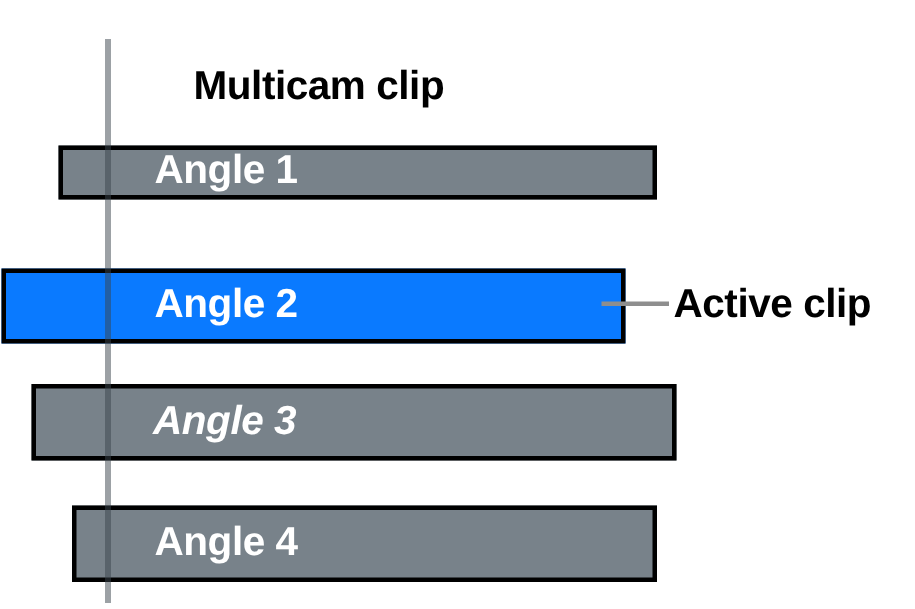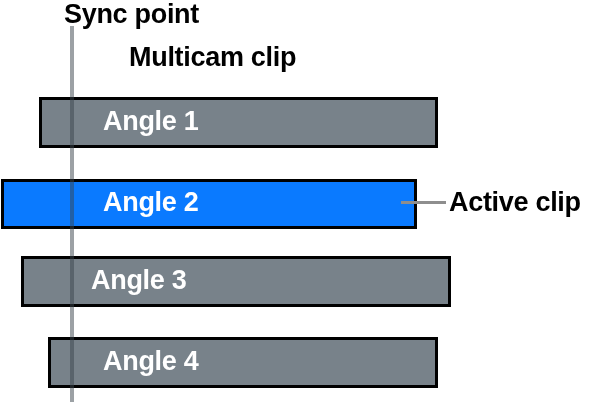--- a/index.html
+++ b/index.html
@@ -61,36 +61,35 @@
     position: absolute;
     top: 50%;
     transform: translateY(-54%);
     font-size: 27px;
     font-weight: bold;
     letter-spacing: -0.3px;
     color: var(--bar-label-text, #ffffff);
     white-space: nowrap;
   }
   
-  .bar1 { left: 39px; top: 97px;  width: 399px; height: 51px; }
+  .bar1 { left: 39px; top: 97px;  width: 399px; height: 36px; }
   .bar2 { left: 1px;  top: 179px; width: 416px; height: 50px; }
   .bar3 { left: 21px; top: 256px; width: 430px; height: 51px; }
   .bar4 { left: 48px; top: 337px; width: 390px; height: 51px; }
   
   .bar1 .label { left: 61px; }
   .bar2 .label { left: 99px; }
-  .bar3 .label { left: 67px; }
+  .bar3 .label { left: 78px; font-style: italic; }
   .bar4 .label { left: 52px; }
 </style>
 </head>
 <body>
 
 <div class="canvas">
 
-  <div class="annotation sync-label">Sync point</div>
 
   <div class="annotation clip-title">Multicam clip</div>
 
   <div class="sync-line"></div>
 
   <div class="bar bar1">
     <span class="label">Angle 1</span>
   </div>
 
   <div class="bar bar2 active">

